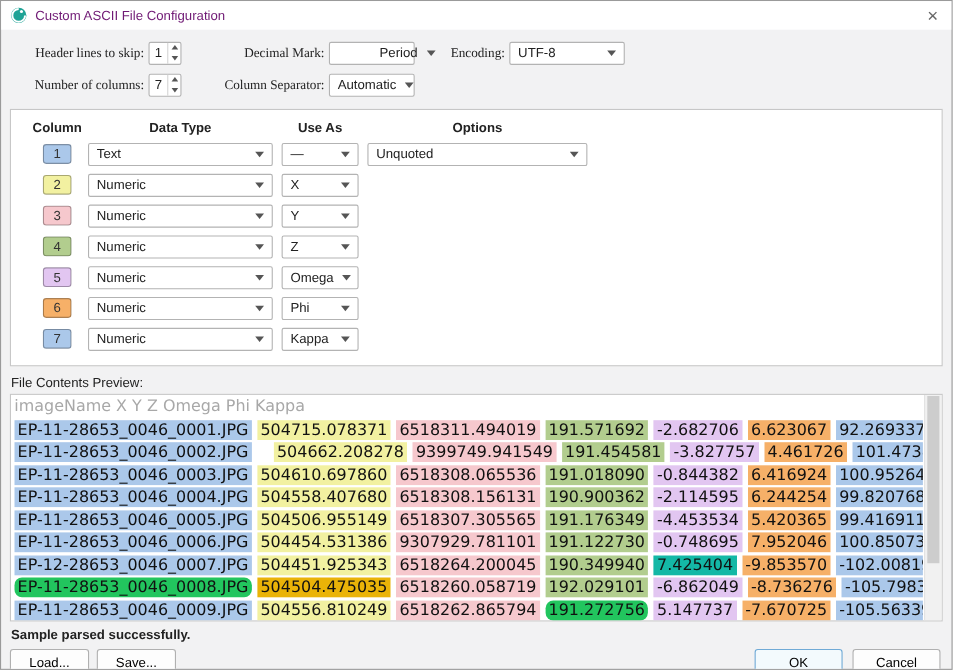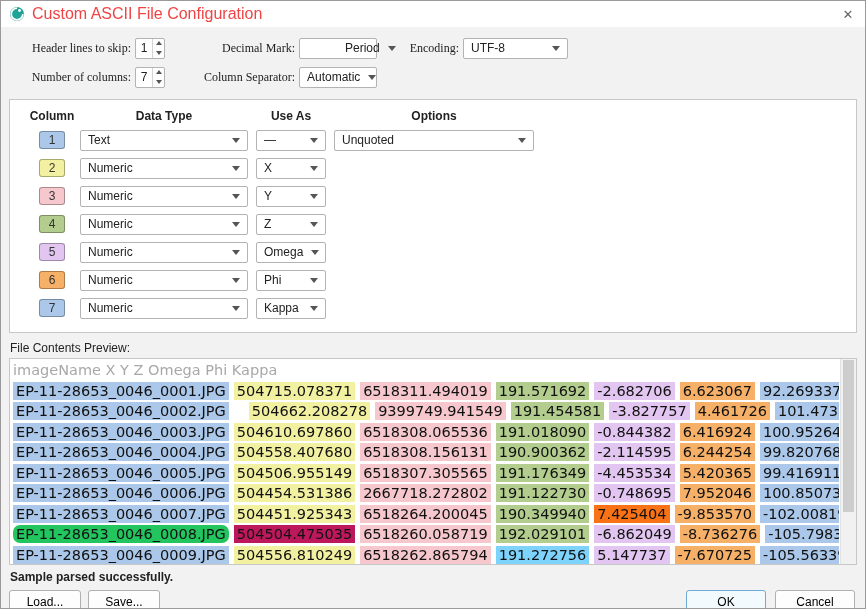--- a/index.html
+++ b/index.html
@@ -3,21 +3,21 @@
 <meta charset="utf-8">
 <style>
   * { box-sizing: border-box; margin: 0; padding: 0; }
   html,body { width:866px; height:609px; }
   body { font-family:"Liberation Sans", sans-serif; font-size:12px; color:#222; background:#e8e8e8; }
   .window { position:absolute; top:0; left:0; width:866px; height:609px; background:#f2f2f3; border:1px solid #9a9a9a; display:flex; flex-direction:column; overflow:hidden; }
 
   
   .titlebar { height:26px; background:#ffffff; display:flex; align-items:center; padding:0 0 0 8px; flex:0 0 auto; }
   .app-icon { width:16px; height:16px; margin-right:7px; display:inline-flex; }
-  .title { color:#ef4444; font-size:16px; }
+  .title { color:#701a75; font-size:12px; }
   .close-btn { margin-left:auto; width:34px; height:26px; display:flex; align-items:center; justify-content:center; color:#666; font-size:13px; cursor:default; }
 
   
   .controls { padding:9px 8px 2px 8px; flex:0 0 auto; }
   .ctrl-row { display:flex; align-items:center; height:24px; margin-bottom:5px; }
   .lbl { text-align:right; white-space:nowrap;font-family:Liberation Serif, serif; }
   .lbl-a { width:122px; }
   .lbl-b { width:130px; }
   .lbl-c { width:82px; }
   .spinner { margin-left:4px; width:30px; height:21px; background:#fff; border:1px solid #b3b3b3; border-radius:2px; display:inline-flex; align-items:stretch; }
@@ -277,49 +277,49 @@
           <span class="pcell" style="background: rgb(242, 241, 161);">504506.955149</span>
           <span class="pcell" style="background: rgb(246, 200, 205);">6518307.305565</span>
           <span class="pcell" style="background: rgb(178, 205, 142);">191.176349</span>
           <span class="pcell" style="background: rgb(226, 198, 241);">-4.453534</span>
           <span class="pcell" style="background: rgb(246, 176, 104);">5.420365</span>
           <span class="pcell" style="background: rgb(171, 200, 234);">99.416911</span>
         </div>
         <div class="preview-line">
           <span class="pcell" style="background: rgb(171, 200, 234);">EP-11-28653_0046_0006.JPG</span>
           <span class="pcell" style="background: rgb(242, 241, 161);">504454.531386</span>
-          <span class="pcell" style="background: rgb(246, 200, 205);">2667718.272802</span>
+          <span class="pcell" style="background: rgb(246, 200, 205);">9307929.781101</span>
           <span class="pcell" style="background: rgb(178, 205, 142);">191.122730</span>
           <span class="pcell" style="background: rgb(226, 198, 241);">-0.748695</span>
           <span class="pcell" style="background: rgb(246, 176, 104);">7.952046</span>
           <span class="pcell" style="background: rgb(171, 200, 234);">100.850735</span>
         </div>
         <div class="preview-line">
-          <span class="pcell" style="background: rgb(171, 200, 234);">EP-11-28653_0046_0007.JPG</span>
+          <span class="pcell" style="background: rgb(171, 200, 234);">EP-12-28653_0046_0007.JPG</span>
           <span class="pcell" style="background: rgb(242, 241, 161);">504451.925343</span>
           <span class="pcell" style="background: rgb(246, 200, 205);">6518264.200045</span>
           <span class="pcell" style="background: rgb(178, 205, 142);">190.349940</span>
-          <span class="pcell" style="background: #f97316; text-align: center;">7.425404</span>
+          <span class="pcell" style="background: #14b8a6; text-align: center;">7.425404</span>
           <span class="pcell" style="background: rgb(246, 176, 104);">-9.853570</span>
           <span class="pcell" style="background: rgb(171, 200, 234);">-102.008191</span>
         </div>
         <div class="preview-line">
           <span class="pcell" style="background: #22c55e; border-radius: 7px;">EP-11-28653_0046_0008.JPG</span>
-          <span class="pcell" style="background: #be185d;">504504.475035</span>
+          <span class="pcell" style="background: #eab308;">504504.475035</span>
           <span class="pcell" style="background: rgb(246, 200, 205);">6518260.058719</span>
           <span class="pcell" style="background: rgb(178, 205, 142);">192.029101</span>
           <span class="pcell" style="background: rgb(226, 198, 241);">-6.862049</span>
           <span class="pcell" style="background: rgb(246, 176, 104);">-8.736276</span>
           <span class="pcell" style="background: rgb(171, 200, 234);">-105.798310</span>
         </div>
         <div class="preview-line">
           <span class="pcell" style="background: rgb(171, 200, 234);">EP-11-28653_0046_0009.JPG</span>
           <span class="pcell" style="background: rgb(242, 241, 161);">504556.810249</span>
           <span class="pcell" style="background: rgb(246, 200, 205);">6518262.865794</span>
-          <span class="pcell" style="background: #7dd3fc;">191.272756</span>
+          <span class="pcell" style="background: #22c55e; border-radius: 7px;">191.272756</span>
           <span class="pcell" style="background: rgb(226, 198, 241);">5.147737</span>
           <span class="pcell" style="background: rgb(246, 176, 104);">-7.670725</span>
           <span class="pcell" style="background: rgb(171, 200, 234);">-105.563396</span>
         </div>
       </div>
     <div class="scrollbar">
       <div class="scroll-thumb"></div>
     </div>
   </div>
 

